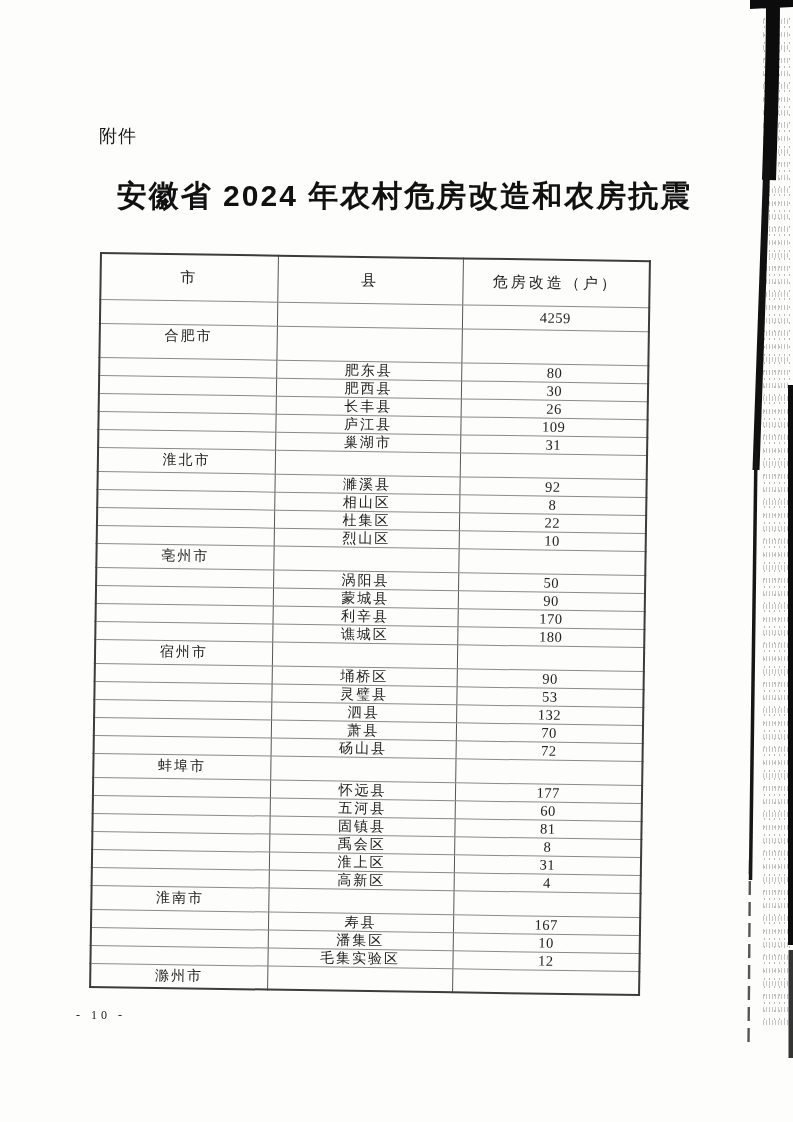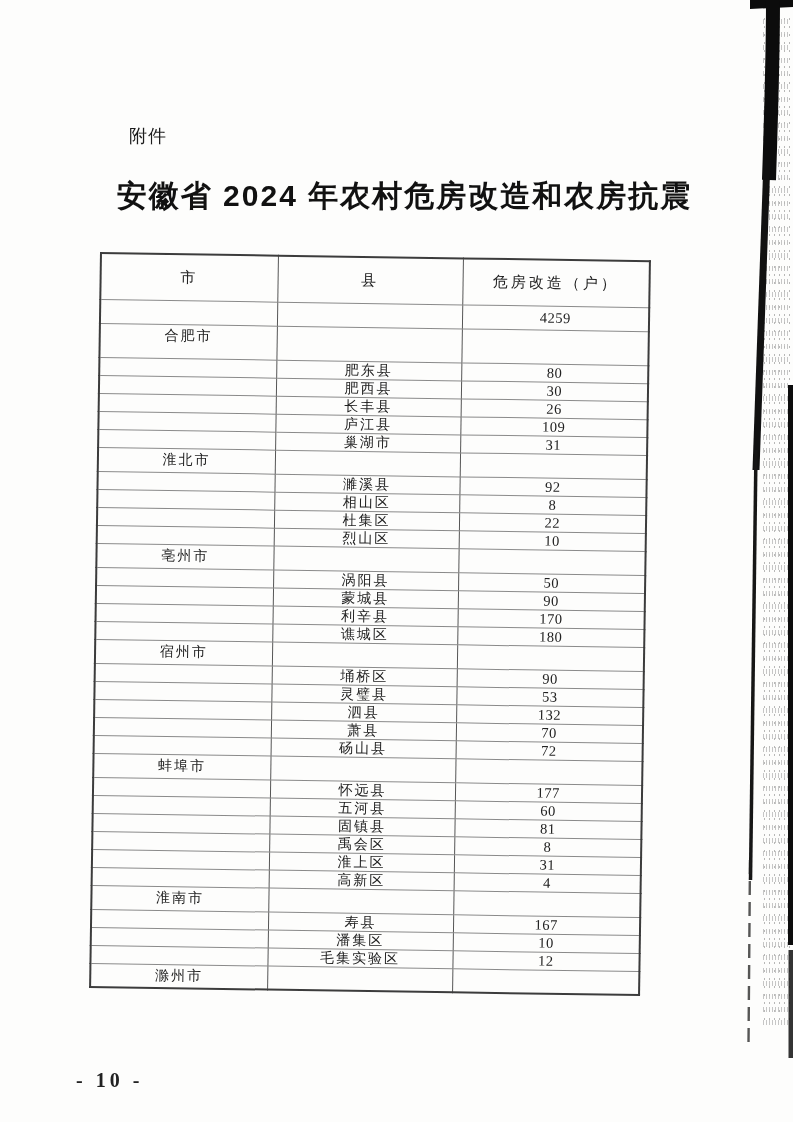--- a/index.html
+++ b/index.html
@@ -13,21 +13,20 @@
     font-family: "Liberation Serif", "DejaVu Serif", serif;
     color: #1c1c1c;
   }
 
   .attachment {
     position: absolute;
     left: 99px;
     top: 124px;
     font-size: 18px;
     letter-spacing: 1px;
-    margin-left: 30px;
   }
 
   .title {
     position: absolute;
     left: 0;
     top: 163px;
     width: 793px;
     margin: 8px;
     text-align: center;
     font-family: "Liberation Sans", "DejaVu Sans", sans-serif;
@@ -82,25 +81,24 @@
   tbody tr.city-row td { vertical-align: top; padding-top: 2px; }
   tbody tr.first-city-row { height: 34px; }
 
   td.city-cell   { letter-spacing: 2px; }
   td.county-cell { letter-spacing: 2px; }
   td.value-cell  { font-size: 14.5px; letter-spacing: 0.5px; }
 
   .page-number {
     position: absolute;
     left: 76px;
-    top: 1069px;
-    font-size: 20px;
+    top: 1008px;
+    font-size: 12px;
     letter-spacing: 4px;
     color: #222;
-    font-weight: bold;
   }
 
   .scan-artifact {
     position: absolute;
     top: 0;
     right: 0;
     width: 60px;
     height: 1122px;
     pointer-events: none;
   }

